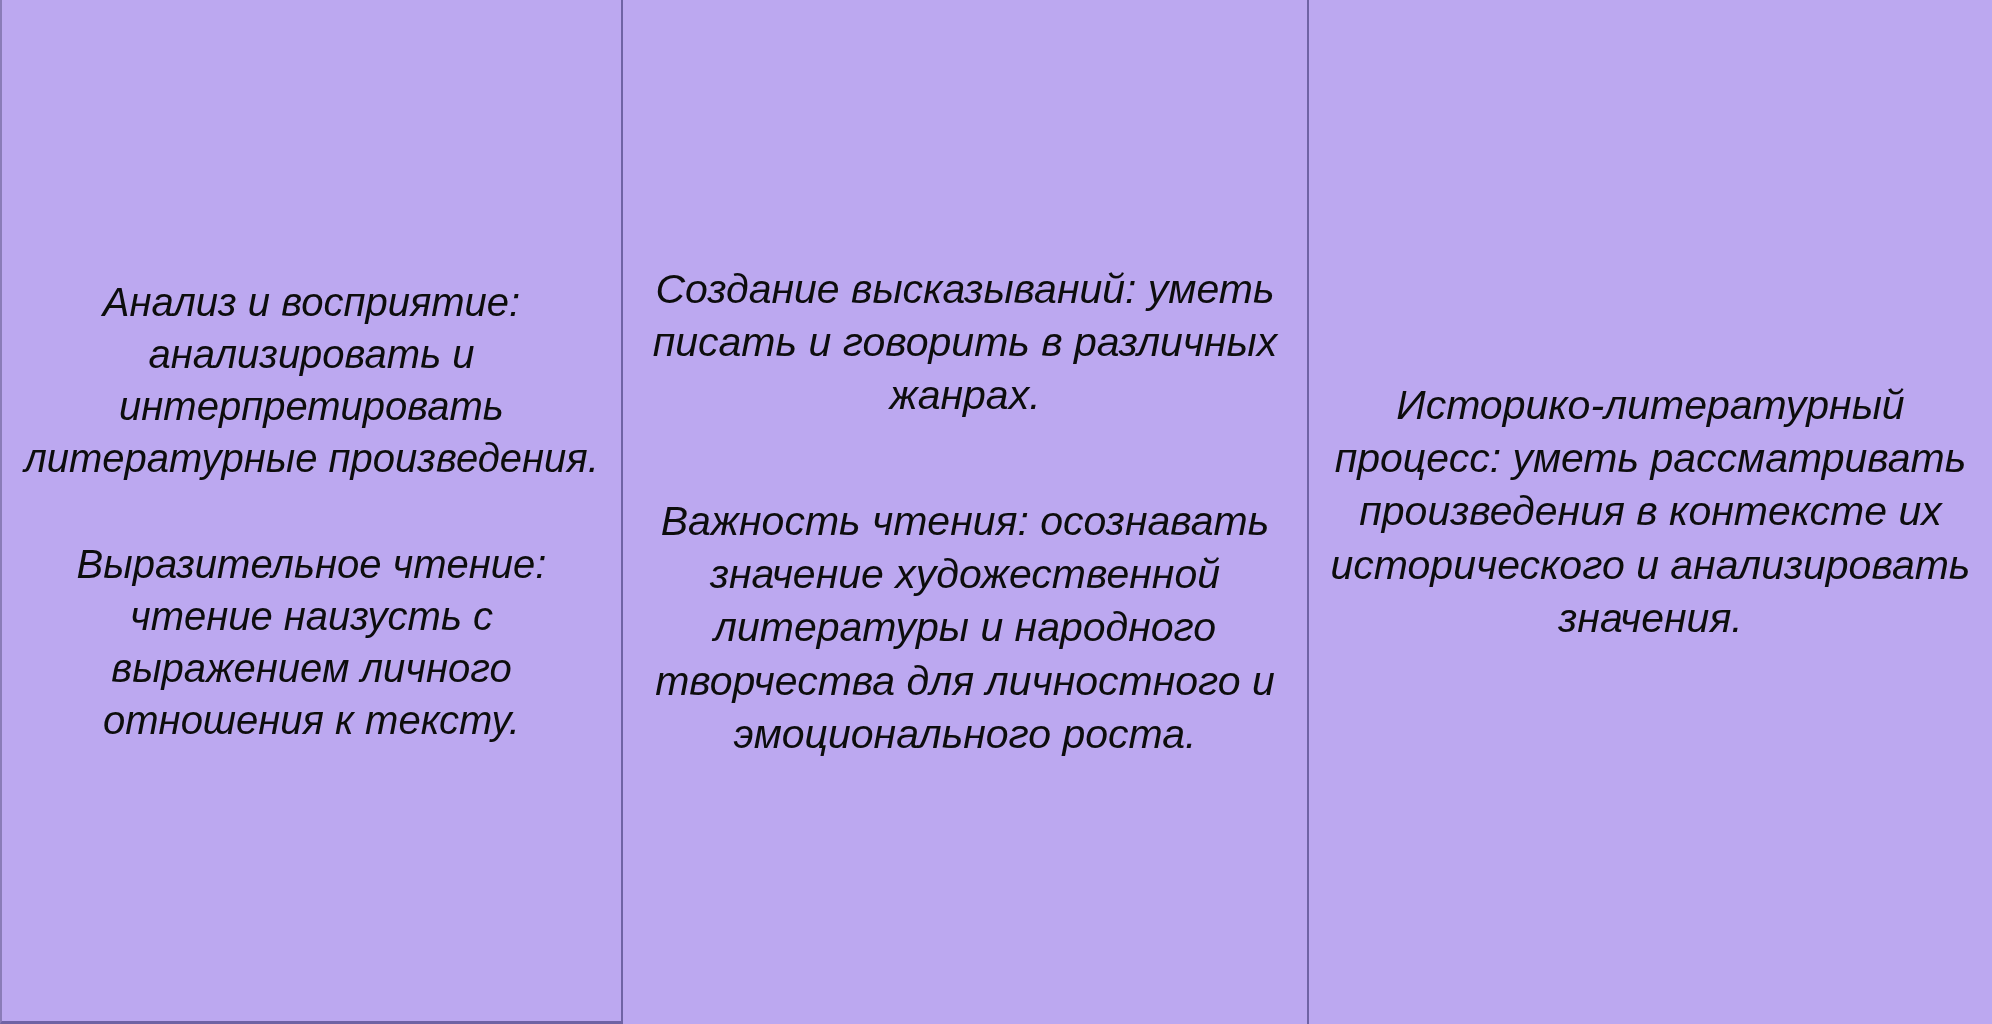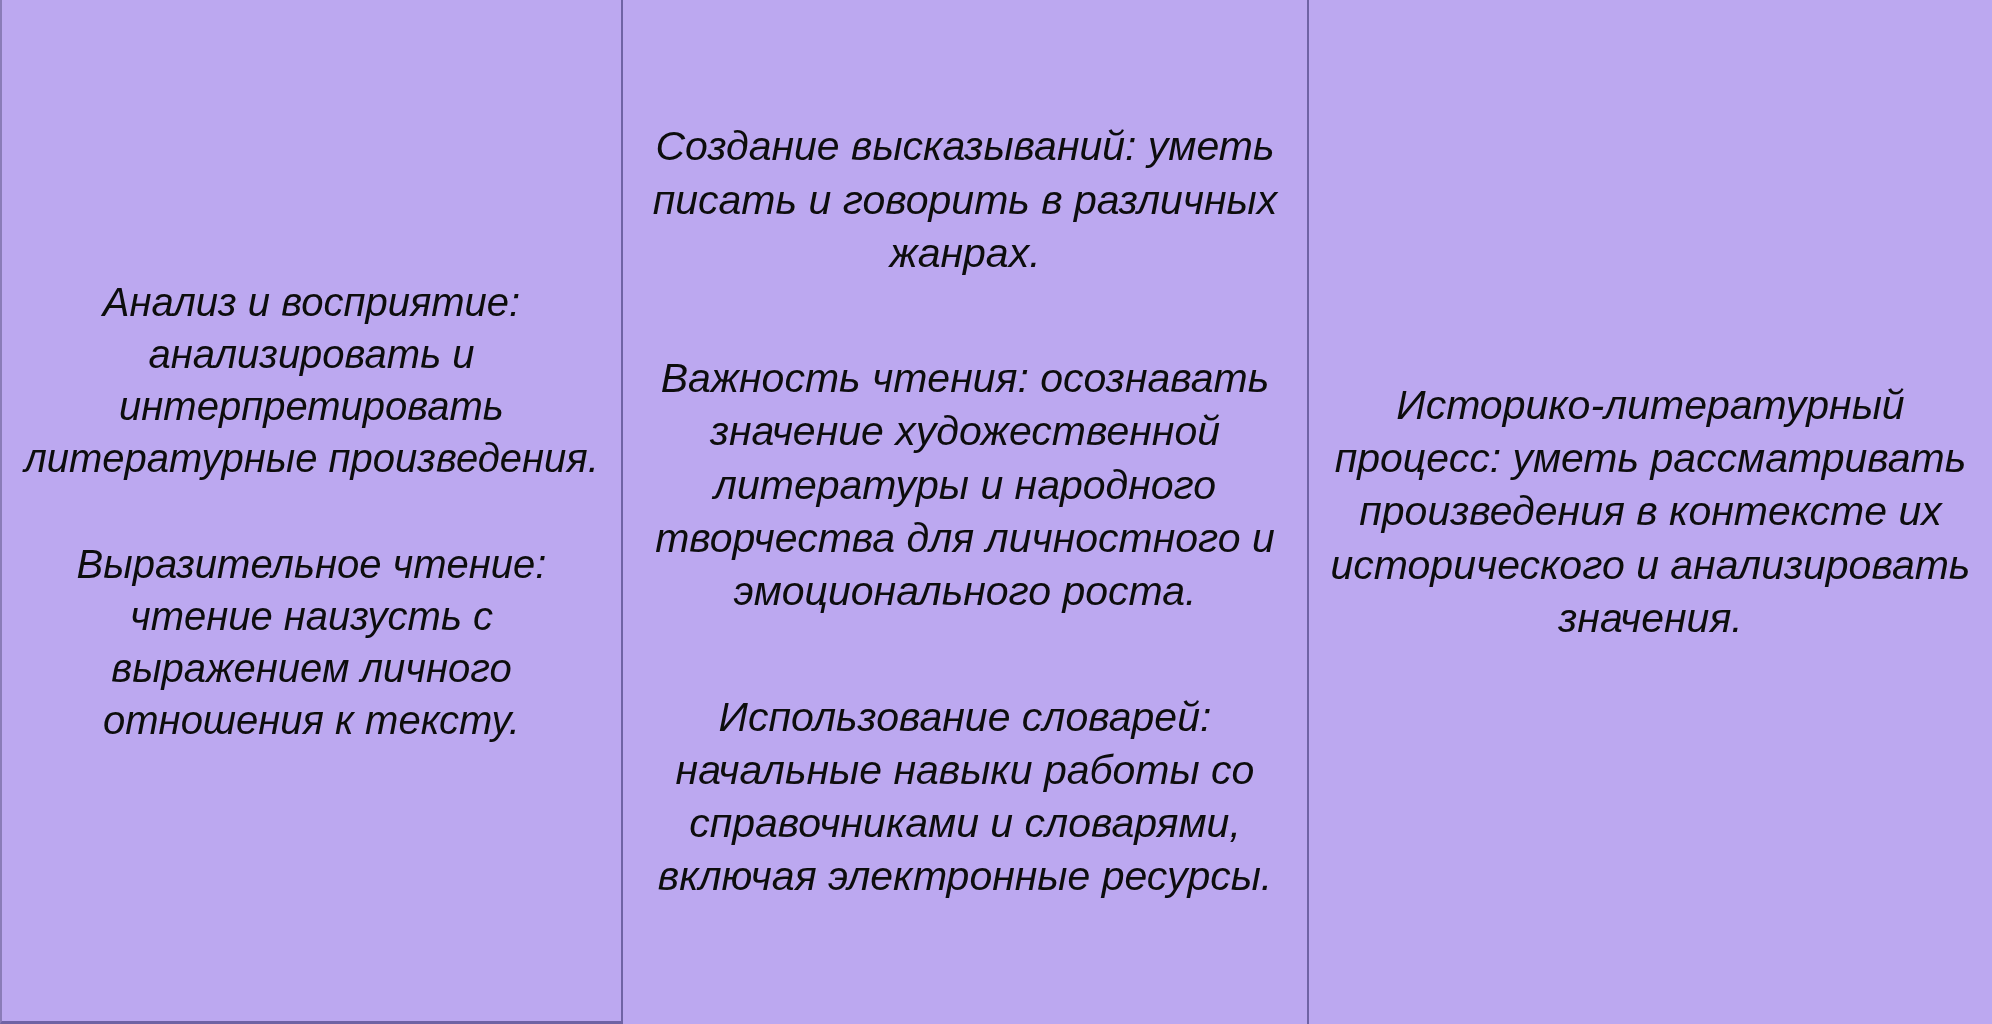--- a/index.html
+++ b/index.html
@@ -93,21 +93,20 @@
     <div class="col-body">
       <p class="para">Анализ и восприятие: анализировать и интерпретировать литературные произведения.</p>
       <p class="para">Выразительное чтение: чтение наизусть с выражением личного отношения к тексту.</p>
     </div>
   </div>
 
   <div class="column col-2">
     <div class="col-body">
       <p class="para">Создание высказываний: уметь писать и говорить в различных жанрах.</p>
       <p class="para">Важность чтения: осознавать значение художественной литературы и народного творчества для личностного и эмоционального роста.</p>
-      <p class="para">Использование словарей: начальные навыки работы со справочниками и словарями, включая электронные ресурсы.</p>
     </div>
   </div>
 
   <div class="column col-3">
     <div class="col-body">
       <p class="para">Историко-литературный процесс: уметь рассматривать произведения в контексте их исторического и анализировать значения.</p>
     </div>
   </div>
 
 </div>

